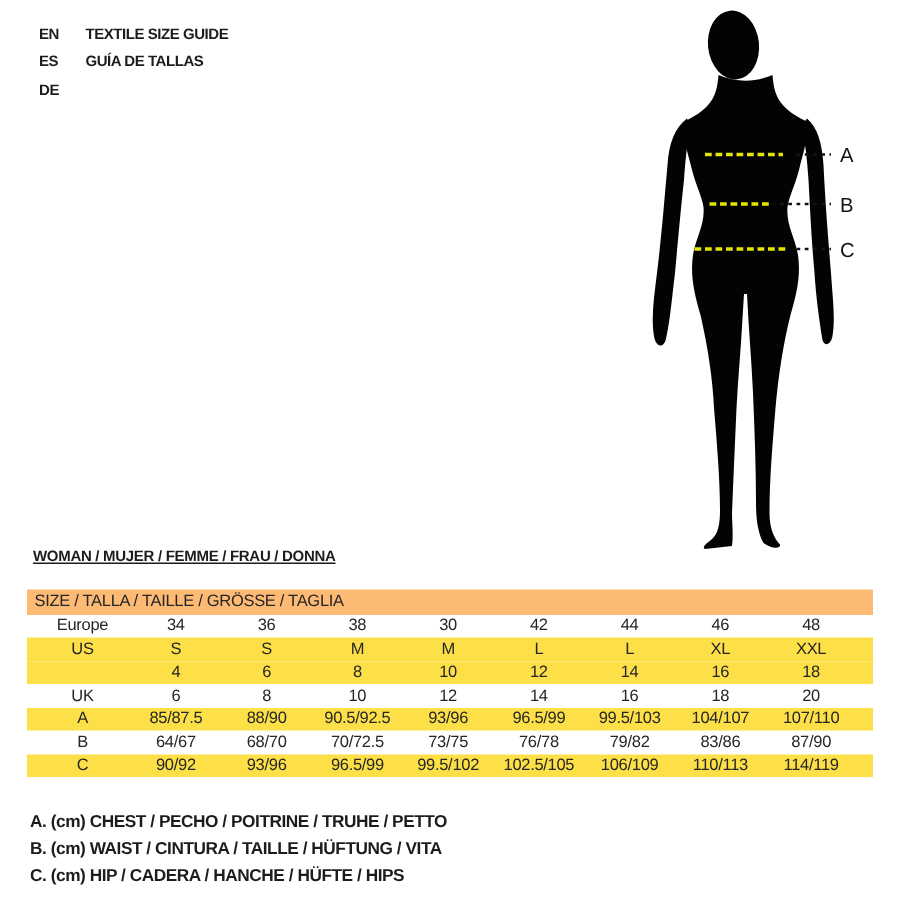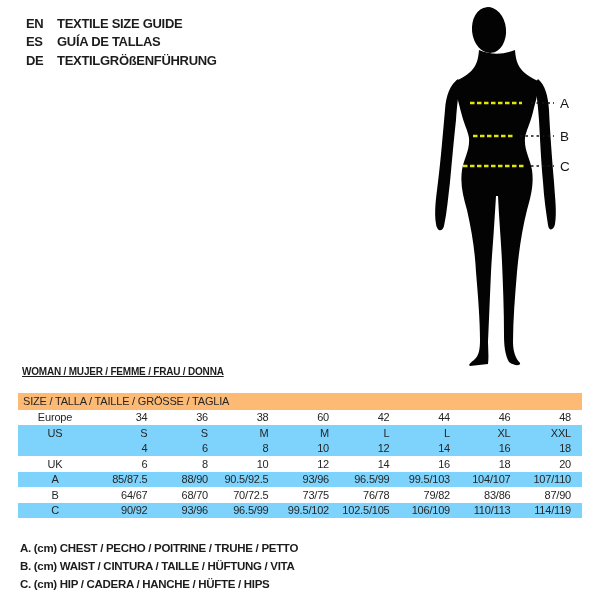--- a/index.html
+++ b/index.html
@@ -4,58 +4,57 @@
 <style>
   html,body{margin:0;padding:0;}
   body{
     width:600px;height:600px;position:relative;background:#ffffff;
     font-family:"Liberation Sans","DejaVu Sans",sans-serif;
     color:#1c1c1c;overflow:hidden;
   }
   
   .langs{position:absolute;left:26px;top:14px;}
   .lang-row{display:flex;height:18.6px;align-items:center;
-    font-weight:700;font-size:13px;letter-spacing:-0.3px;}
+    font-weight:700;font-size:10px;letter-spacing:-0.3px;}
   .lang-row .code{width:31px;}
   
   .figure-wrap{position:absolute;left:400px;top:0;width:200px;height:380px;}
   .figure-wrap svg{display:block;width:200px;height:380px;}
   
   .section-title{position:absolute;left:22px;top:366px;
     font-weight:700;font-size:10px;letter-spacing:-0.2px;text-decoration:underline;}
   
   .size-table{position:absolute;left:18px;top:393px;width:564px;font-size:11px;}
   .t-header{height:16.5px;background:#fdba74;display:flex;align-items:center;
     padding-left:5px;box-sizing:border-box;letter-spacing:-0.2px;color:#262626;}
   .t-row{height:15.5px;display:grid;
     grid-template-columns:69px repeat(8,60.5px) 1fr;
     align-items:center;letter-spacing:-0.2px;color:#262626;}
-  .t-row.shaded{background:#7dd3fc;}
+  .t-row.shaded{background:#fde047;}
   .t-row .lbl{padding-left:5px;text-align:center;}
-  .t-row .val{text-align:right;}
+  .t-row .val{text-align:center;}
   
   .legend{position:absolute;left:20px;top:539px;}
   .legend-line{height:18.2px;display:flex;align-items:center;
     font-weight:700;font-size:11.5px;letter-spacing:-0.3px;}
 </style>
 </head>
 <body>
 
 <div class="langs">
   <div class="lang-row">
     <span class="code">EN</span>
     <span class="lbl">TEXTILE SIZE GUIDE</span>
   </div>
   <div class="lang-row">
     <span class="code">ES</span>
     <span class="lbl">GUÍA DE TALLAS</span>
   </div>
   <div class="lang-row">
     <span class="code">DE</span>
-    <span class="lbl">TEXTILGRÖßENFÜHRUNG</span>
   </div>
 </div>
 
 <div class="figure-wrap">
   <svg viewBox="0 0 200 380" xmlns="http://www.w3.org/2000/svg">
 
     <ellipse cx="89" cy="30" rx="17" ry="23" fill="#030303" transform="rotate(-6 89 30)"></ellipse>
 
     <path fill="#030303" d="
       M 79 50
@@ -124,21 +123,21 @@
 <div class="section-title">WOMAN / MUJER / FEMME / FRAU / DONNA</div>
 
 <div class="size-table">
   <div class="t-header">SIZE / TALLA / TAILLE / GRÖSSE / TAGLIA</div>
 
   <div class="t-row">
     <span class="lbl">Europe</span>
     <span class="val">34</span>
     <span class="val">36</span>
     <span class="val">38</span>
-    <span class="val">60</span>
+    <span class="val">30</span>
     <span class="val">42</span>
     <span class="val">44</span>
     <span class="val">46</span>
     <span class="val">48</span>
     <span></span>
   </div>
 
   <div class="t-row shaded">
     <span class="lbl">US</span>
     <span class="val">S</span>

